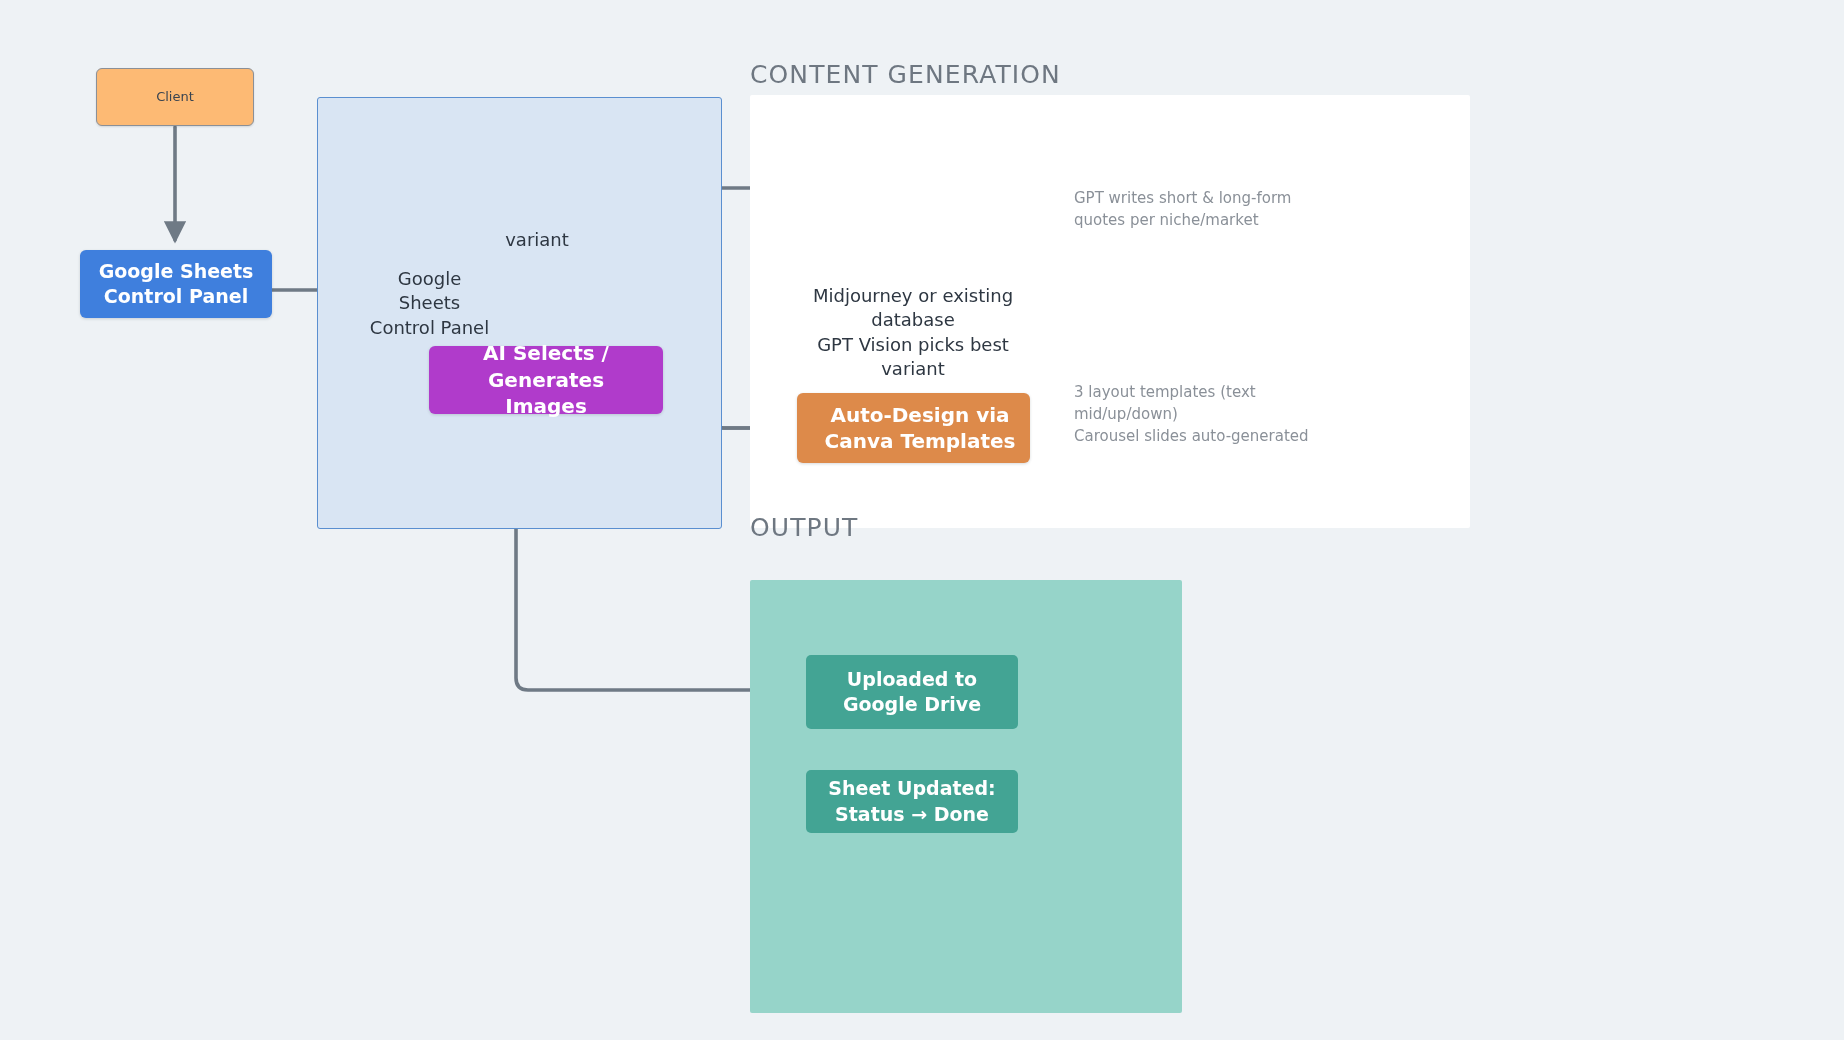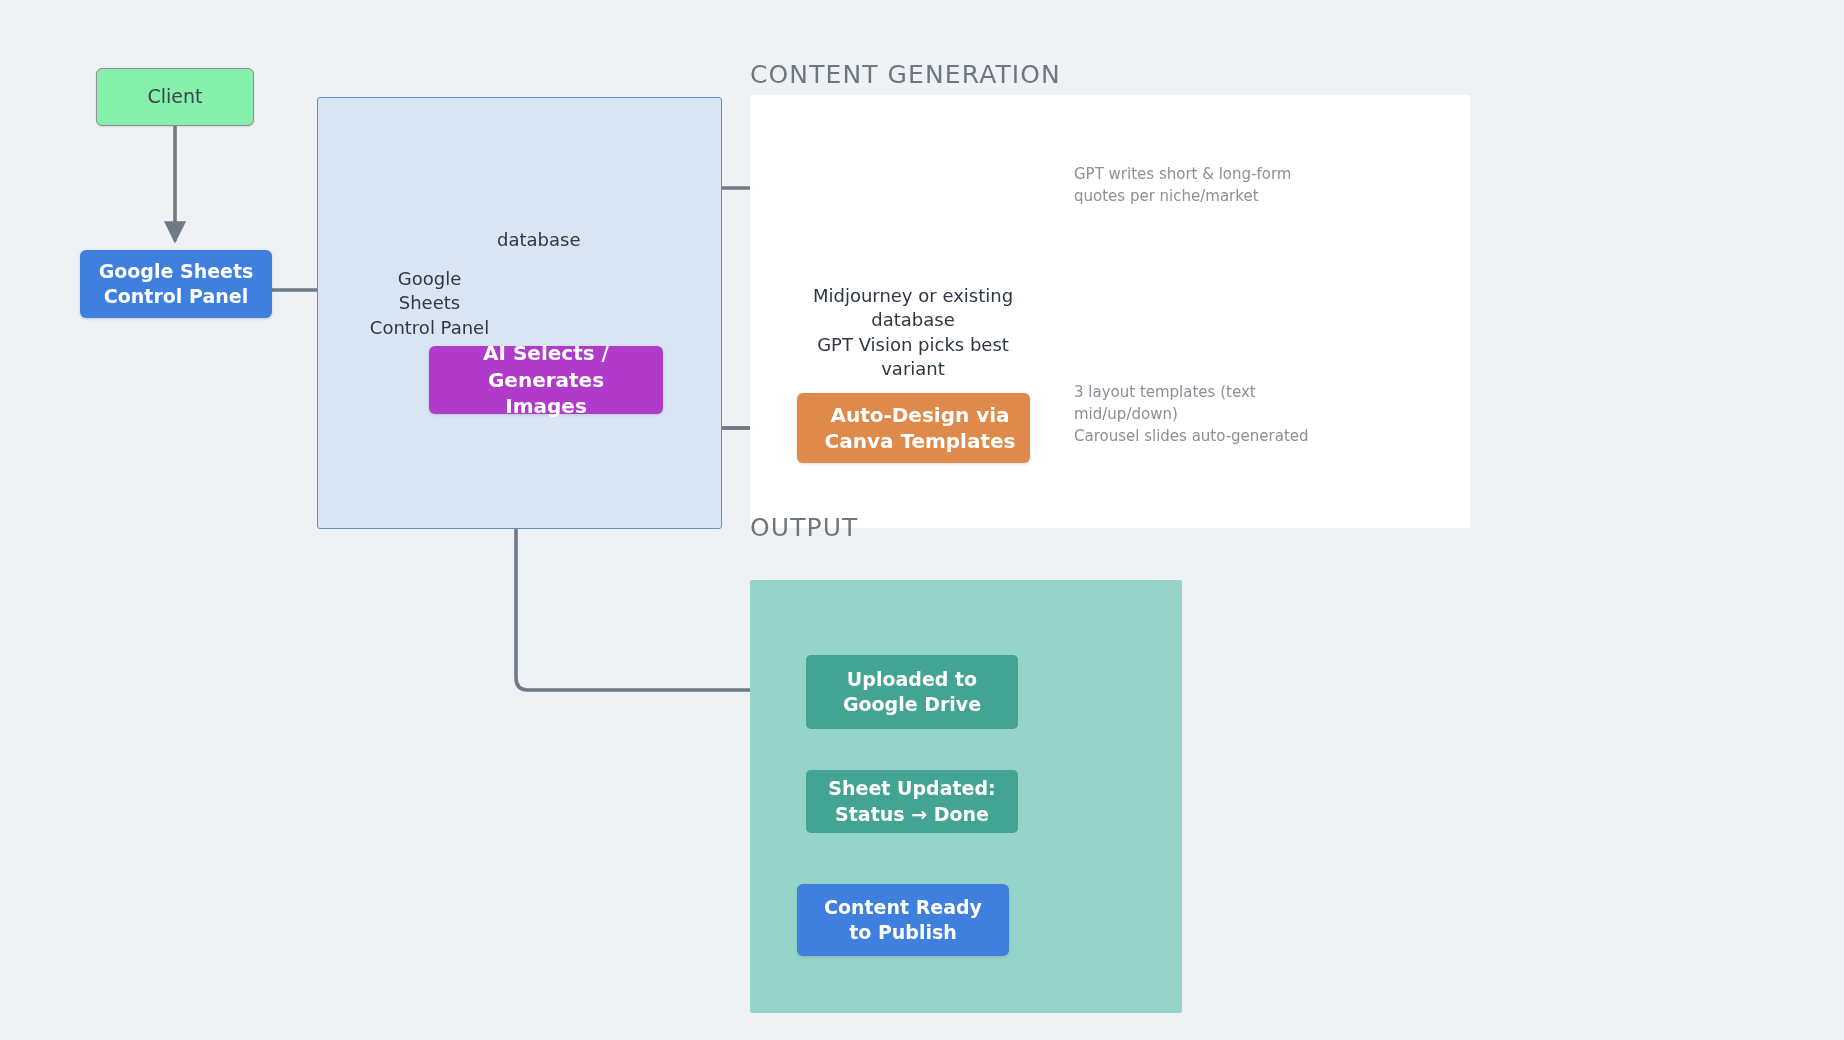--- a/index.html
+++ b/index.html
@@ -32,24 +32,24 @@
     display: flex;
     align-items: center;
     justify-content: center;
     text-align: center;
     border-radius: 6px;
     line-height: 1.32;
     white-space: pre-line;
     z-index: 3;
   }
   .node.client {
-    background: #86efac;
+    background: #fdba74;
     border: 1px solid #8b9097;
     color: #3a4450;
-    font-size: 19px;
+    font-size: 13px;
     box-shadow: 0 1px 2px rgba(40,50,60,.14);
   }
   .node.blue {
     background: #3f7fdd;
     color: #ffffff;
     font-size: 19px;
     font-weight: 600;
     box-shadow: 0 1px 3px rgba(40,50,60,.18);
   }
   .node.purple {
@@ -178,27 +178,25 @@
 
   <div class="node orange" style="left:797px; top:393px; width:233px; height:70px;padding-left:13px;">Auto-Design via
 Canva Templates</div>
 
   <div class="node teal" style="left:797px; top:655px; width:212px; height:74px;">Uploaded to
 Google Drive</div>
 
   <div class="node teal" style="left:797px; top:770px; width:212px; height:63px;">Sheet Updated:
 Status → Done</div>
 
-  <div class="node blue" style="left:797px; top:884px; width:212px; height:72px;">Content Ready
-to Publish</div>
-
-  <div class="edge-label" style="left:497px; top:228px; width:80px;">database</div>
+
+  <div class="edge-label" style="left:497px; top:228px; width:80px;">variant</div>
 
   <div class="edge-label" style="left:783px; top:284px; width:260px;">Midjourney or existing database
 GPT Vision picks best variant</div>
 
-  <div class="annotation" style="left:1074px; top:164px; width:260px;">GPT writes short &amp; long-form
+  <div class="annotation" style="left:1074px; top:188px; width:260px;">GPT writes short &amp; long-form
 quotes per niche/market</div>
 
   <div class="annotation" style="left:1074px; top:382px; width:290px;">3 layout templates (text mid/up/down)
 Carousel slides auto-generated</div>
 
 </div>
 
 </body></html>

